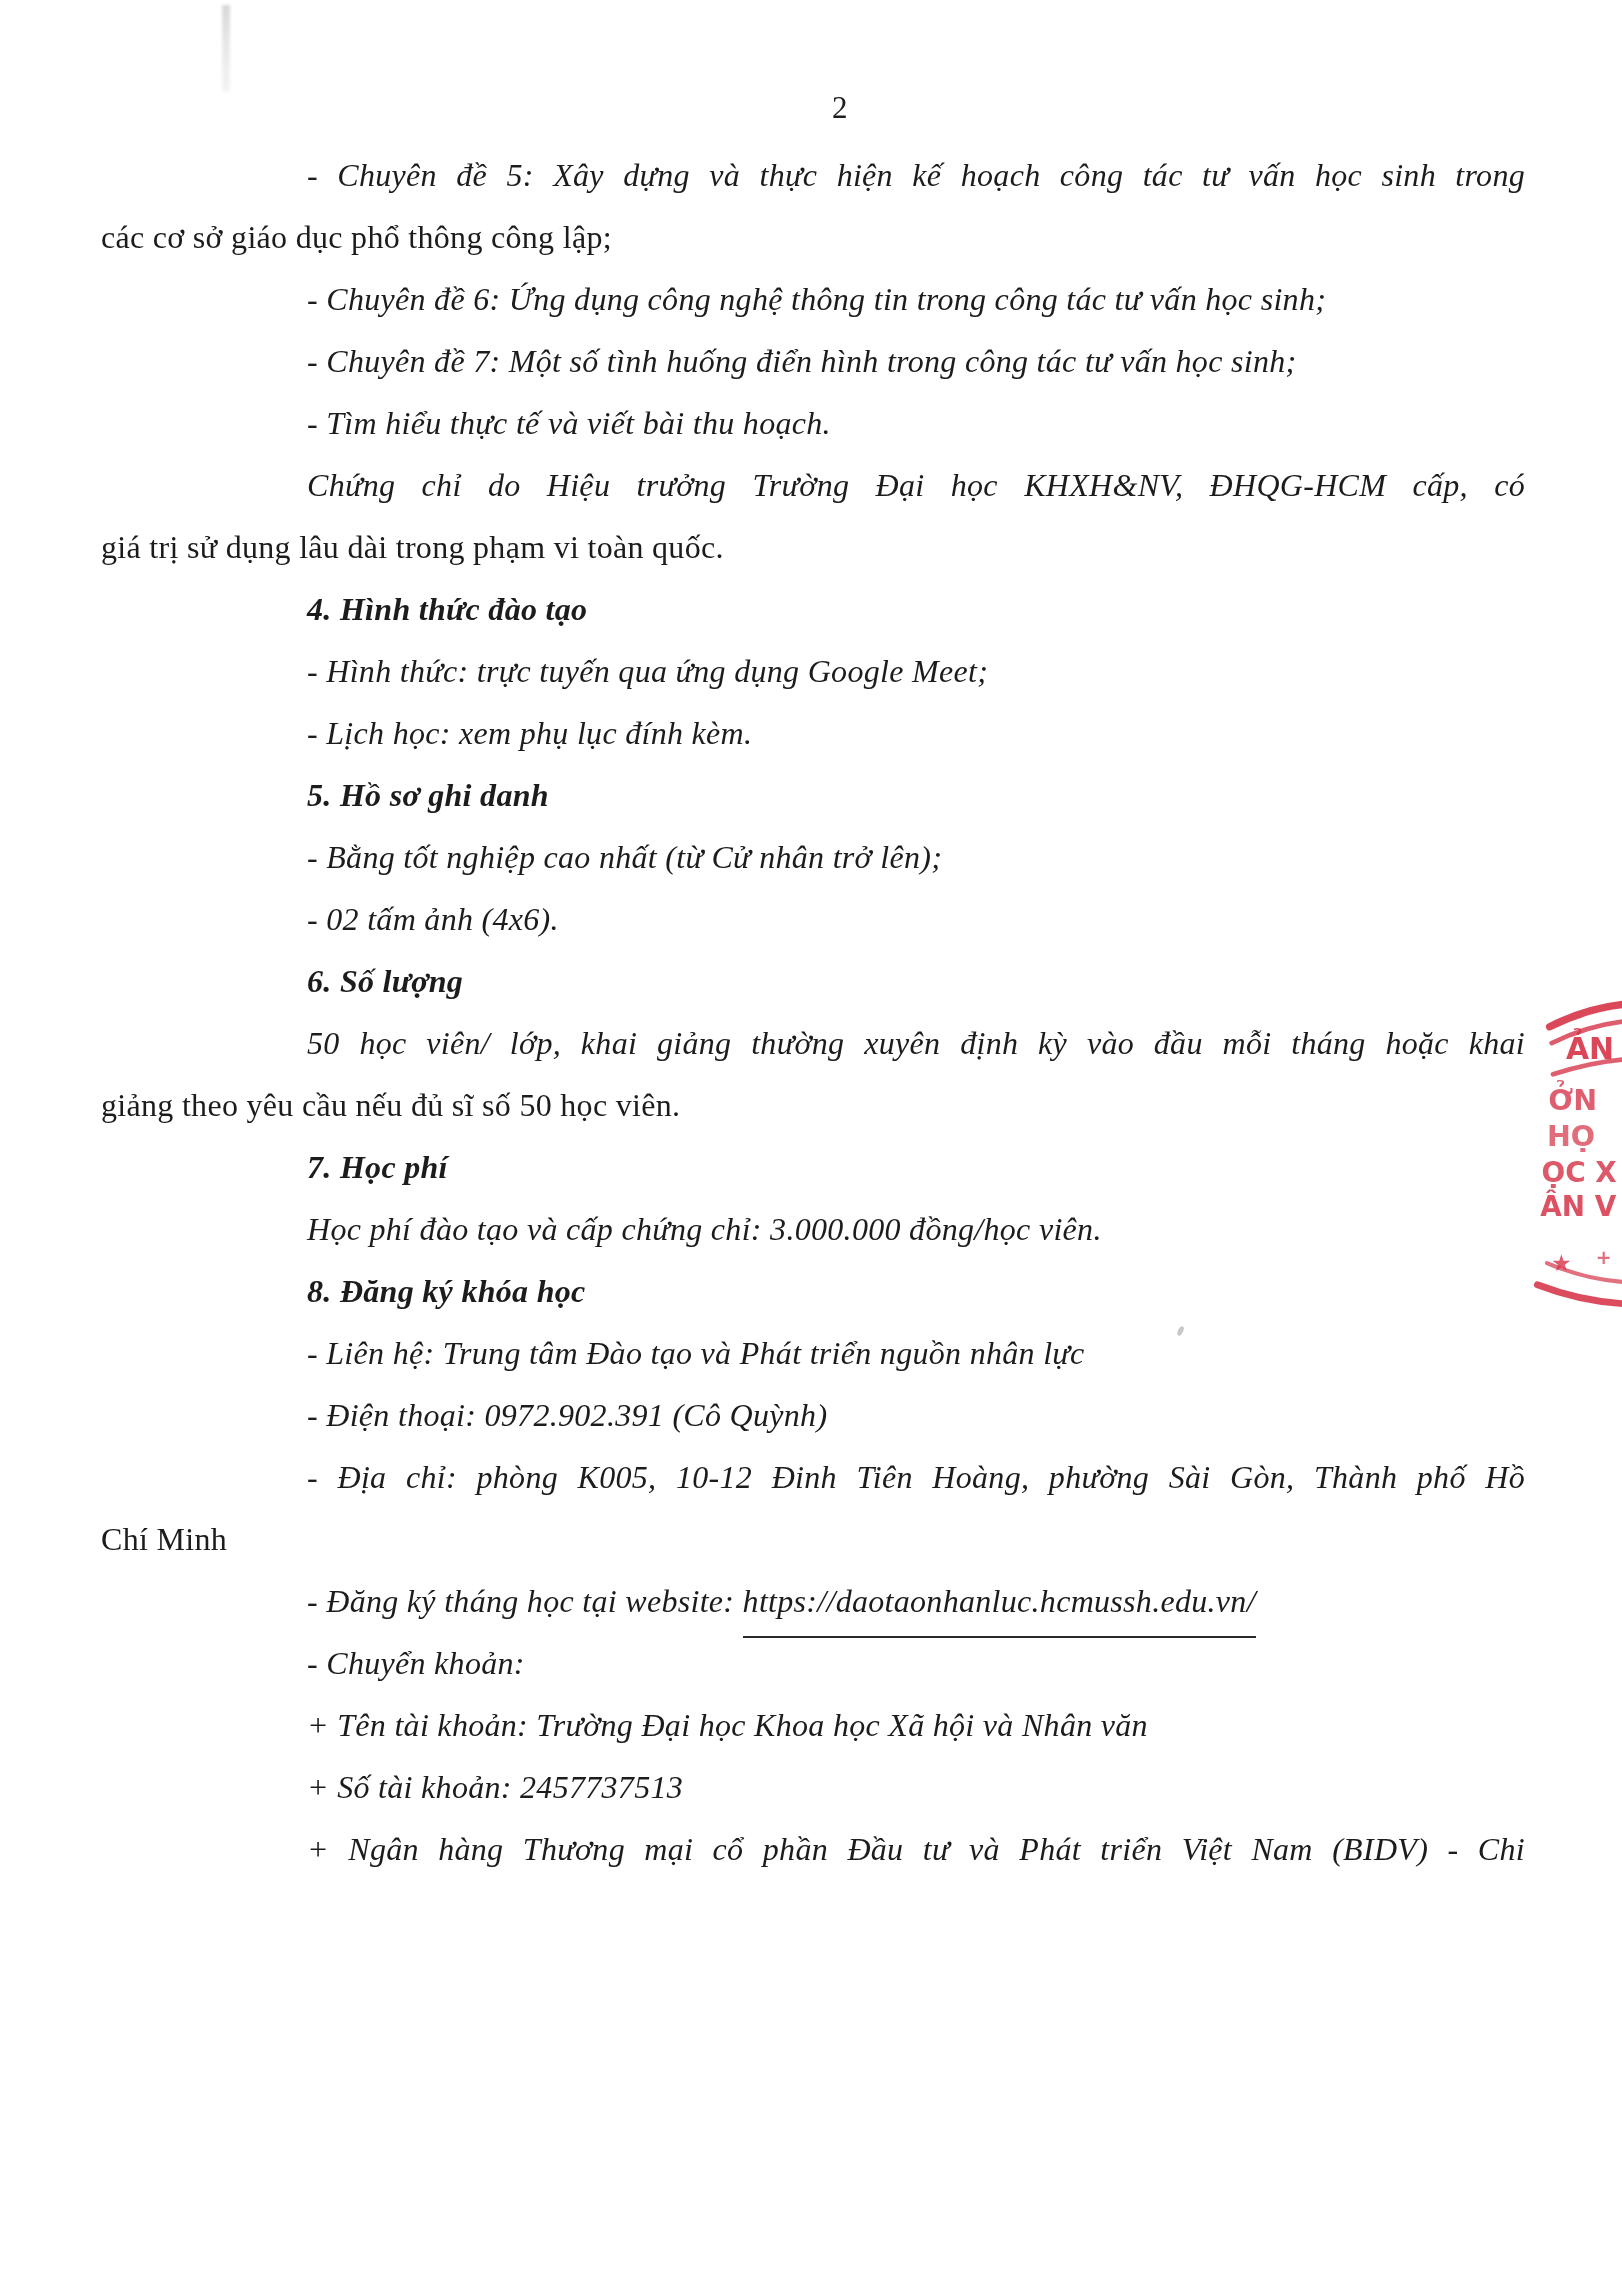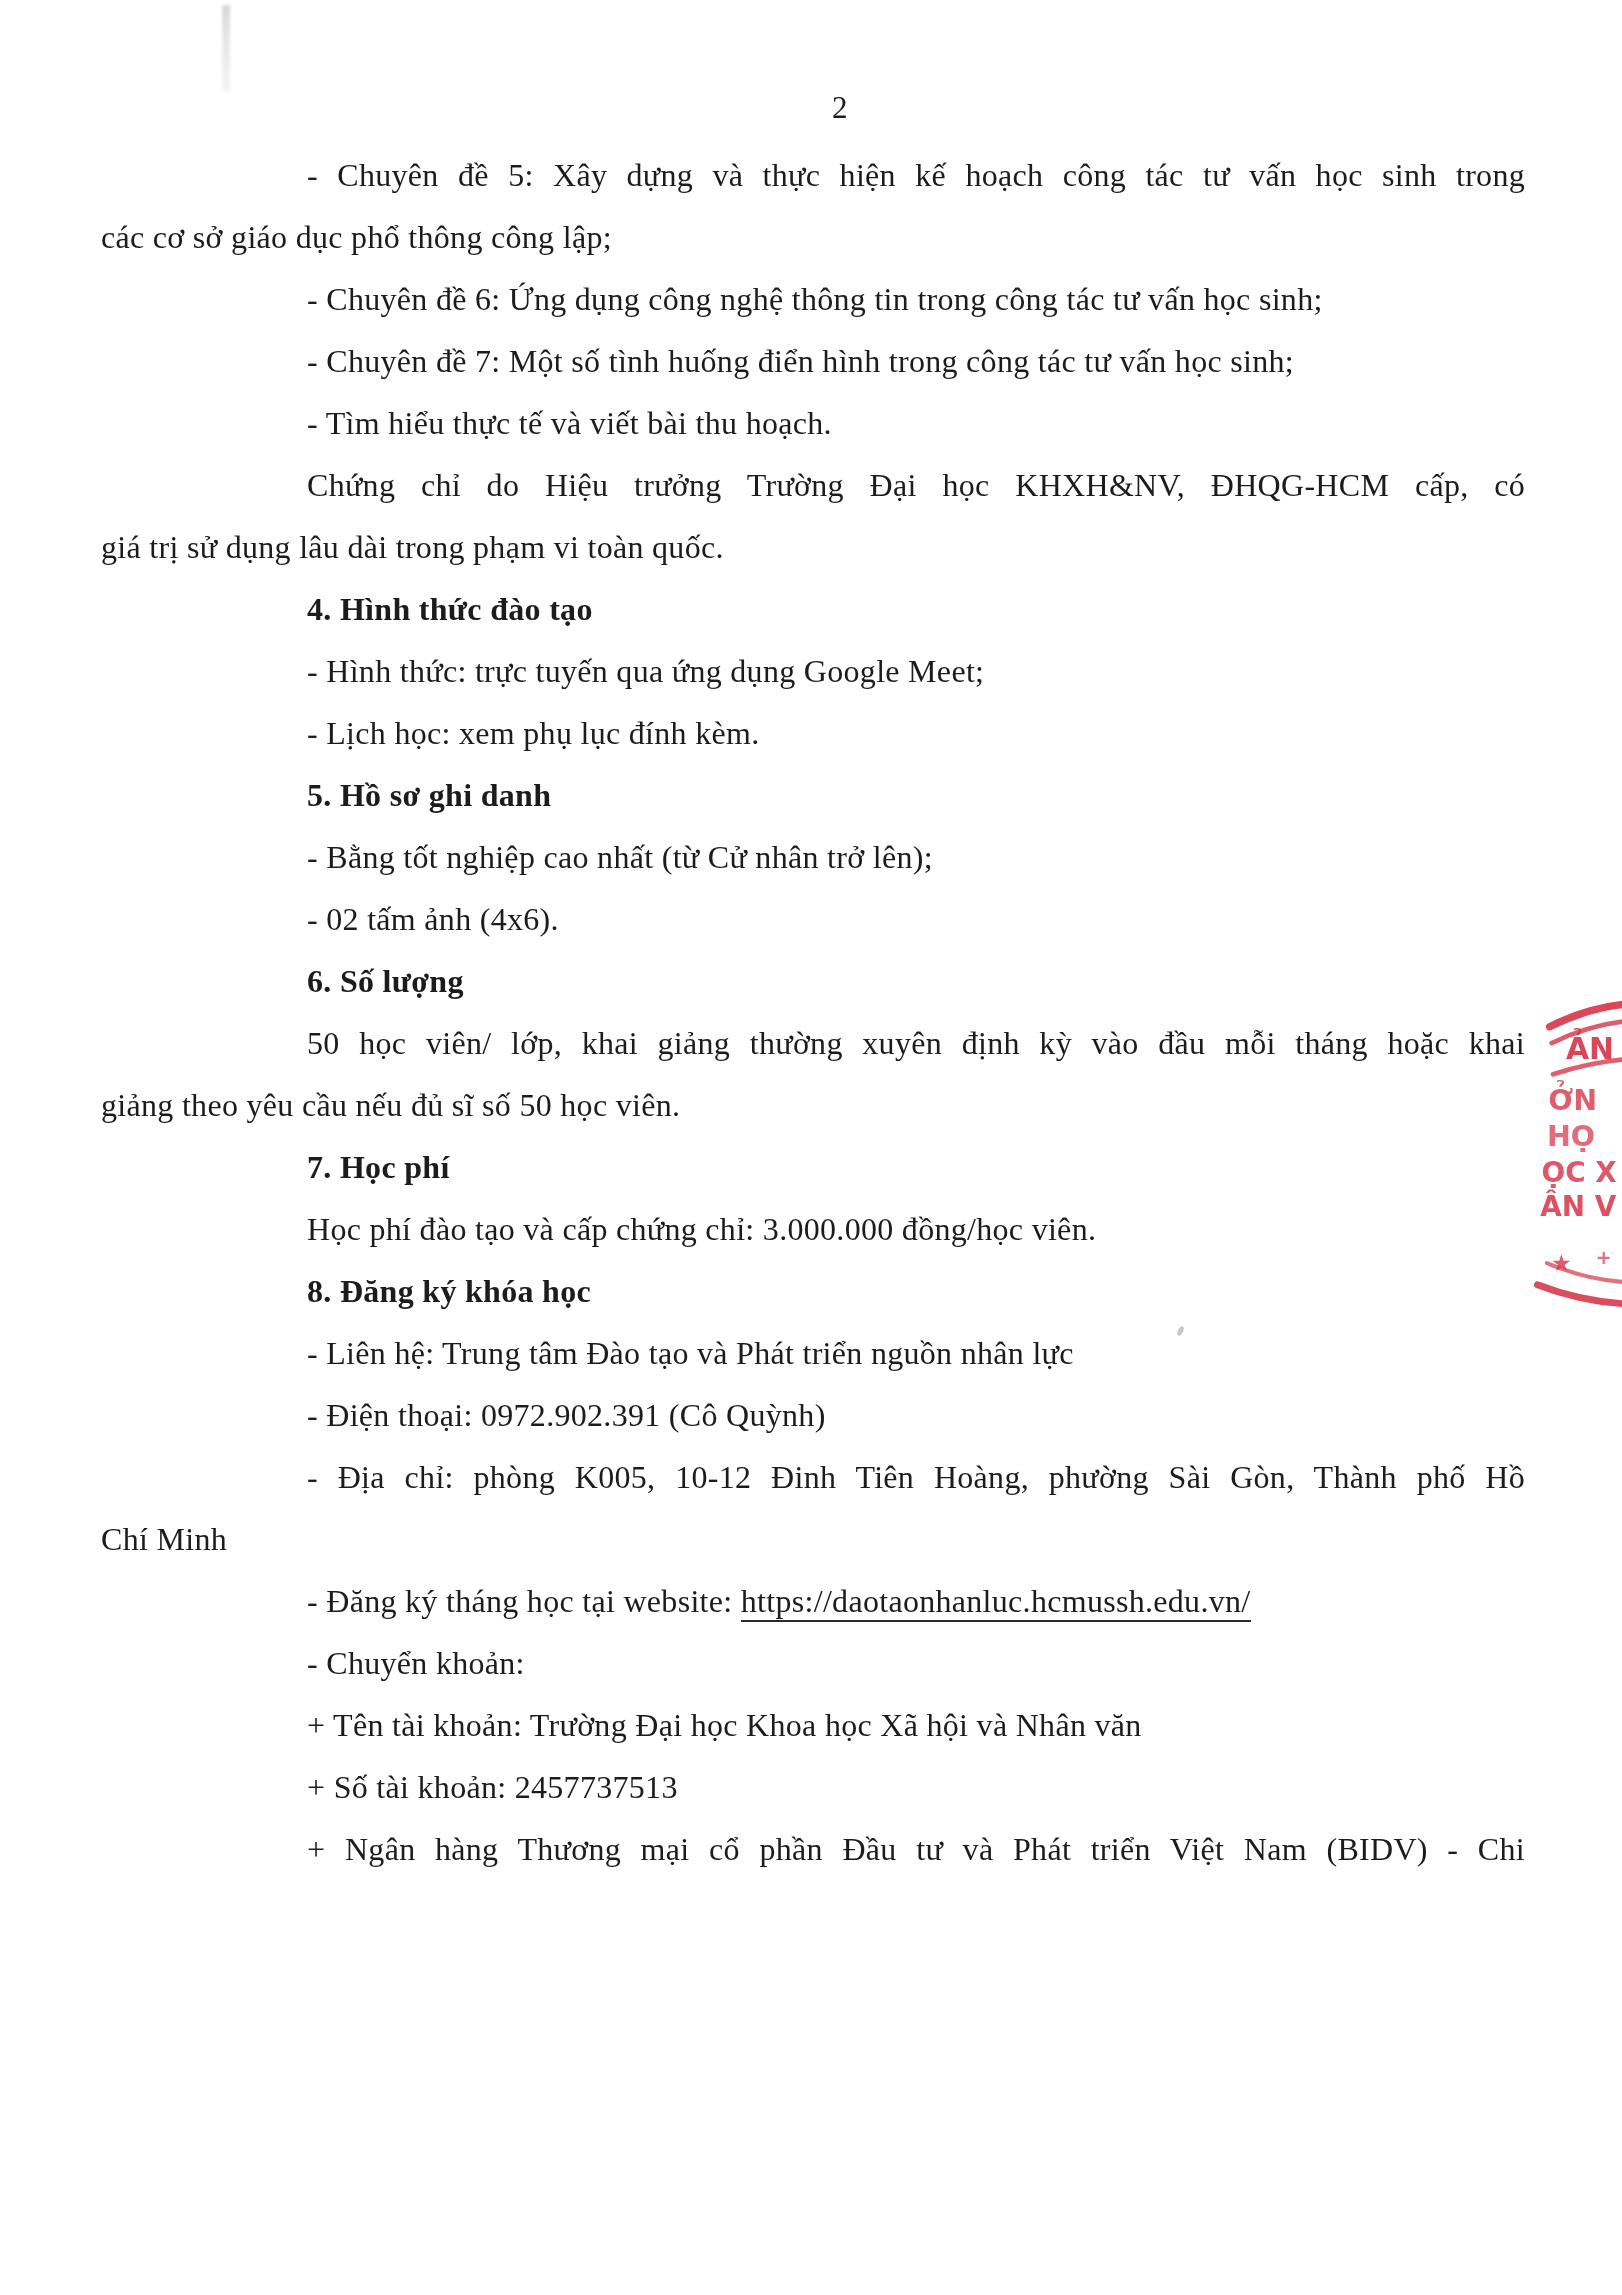--- a/index.html
+++ b/index.html
@@ -26,31 +26,31 @@
     width: 1424px;
   }
   .line {
     height: 62px;
     line-height: 62px;
     font-size: 32px;
     letter-spacing: 0.3px;
     white-space: nowrap;
     color: #1c1c1c;
   }
-  .line.indent { padding-left: 206px; }
+  .line.indent { padding-left: 206px; font-style: italic; }
   .line.bold { font-weight: 700; }
   .line.fill {
     white-space: normal;
     text-align: justify;
     text-align-last: justify;
     overflow: hidden;
   }
   .link {
     border-bottom: 2.7px solid #2a2a2a;
-    padding-bottom: 1px;
+    padding-bottom: 17px;
   }
   
   .streak {
     position: absolute;
     left: 222px;
     top: 5.4px;
     width: 7.5px;
     height: 87px;
     background: linear-gradient(180deg, #b9b9b9 0%, #d6d6d6 45%, #ececec 100%);
     filter: blur(1.4px);

